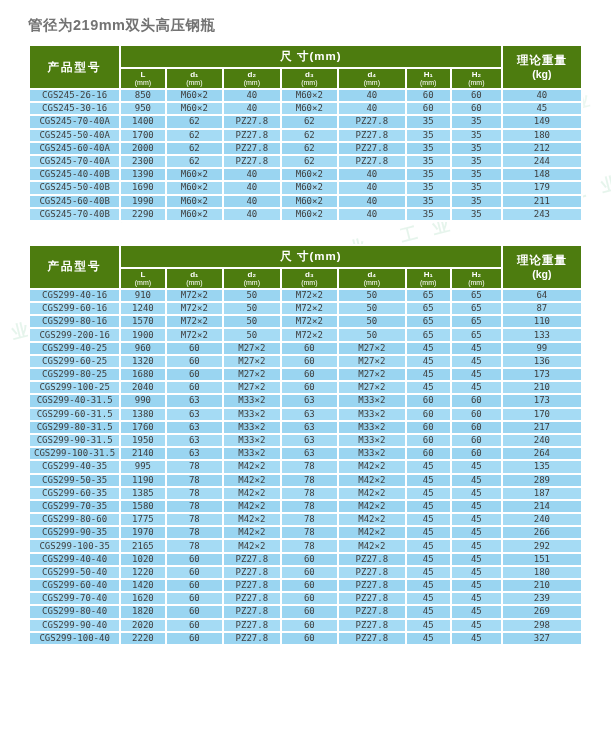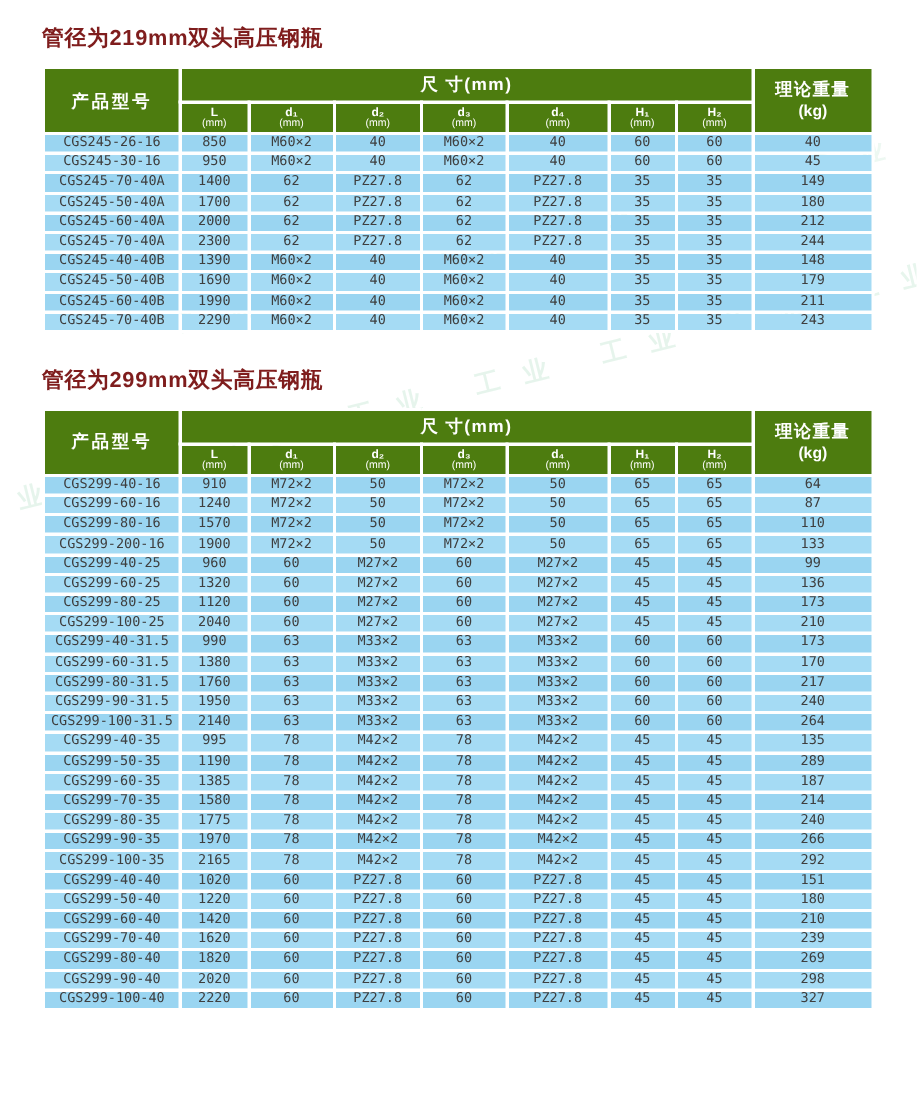--- a/index.html
+++ b/index.html
@@ -13,21 +13,21 @@
     position: relative;
     overflow: hidden;
     font-family: "Liberation Sans", sans-serif;
   }
   .page {
     position: relative;
     padding: 10px 28px 0 28px;
     z-index: 1;
   }
   .sec-title {
-    color: #7f1d1d;
+    color: #737373;
     font-size: 14.5px;
     font-weight: bold;
     margin: 6px 0 9px 0;
     letter-spacing: 0.5px;
   }
   .section-219 { margin-bottom: 22px; }
   table.spec {
     border-collapse: collapse;
     width: 100%;
     table-layout: fixed;
@@ -280,21 +280,20 @@
             <td>40</td>
             <td>35</td>
             <td>35</td>
             <td>243</td>
           </tr>
         </tbody>
       </table>
   </section>
 
   <section class="section-299">
-    <h2 class="sec-title">管径为299mm双头高压钢瓶</h2>
     <table class="spec">
         <colgroup>
           <col style="width: 16.5%;">
           <col style="width: 8.2%;">
           <col style="width: 10.4%;">
           <col style="width: 10.4%;">
           <col style="width: 10.4%;">
           <col style="width: 12.2%;">
           <col style="width: 8.2%;">
           <col style="width: 9.2%;">
@@ -402,21 +401,21 @@
             <td>60</td>
             <td>M27×2</td>
             <td>60</td>
             <td>M27×2</td>
             <td>45</td>
             <td>45</td>
             <td>136</td>
           </tr>
           <tr>
             <td>CGS299-80-25</td>
-            <td>1120</td>
+            <td>1680</td>
             <td>60</td>
             <td>M27×2</td>
             <td>60</td>
             <td>M27×2</td>
             <td>45</td>
             <td>45</td>
             <td>173</td>
           </tr>
           <tr>
             <td>CGS299-100-25</td>
@@ -522,21 +521,21 @@
             <td>1580</td>
             <td>78</td>
             <td>M42×2</td>
             <td>78</td>
             <td>M42×2</td>
             <td>45</td>
             <td>45</td>
             <td>214</td>
           </tr>
           <tr>
-            <td>CGS299-80-35</td>
+            <td>CGS299-80-60</td>
             <td>1775</td>
             <td>78</td>
             <td>M42×2</td>
             <td>78</td>
             <td>M42×2</td>
             <td>45</td>
             <td>45</td>
             <td>240</td>
           </tr>
           <tr>

